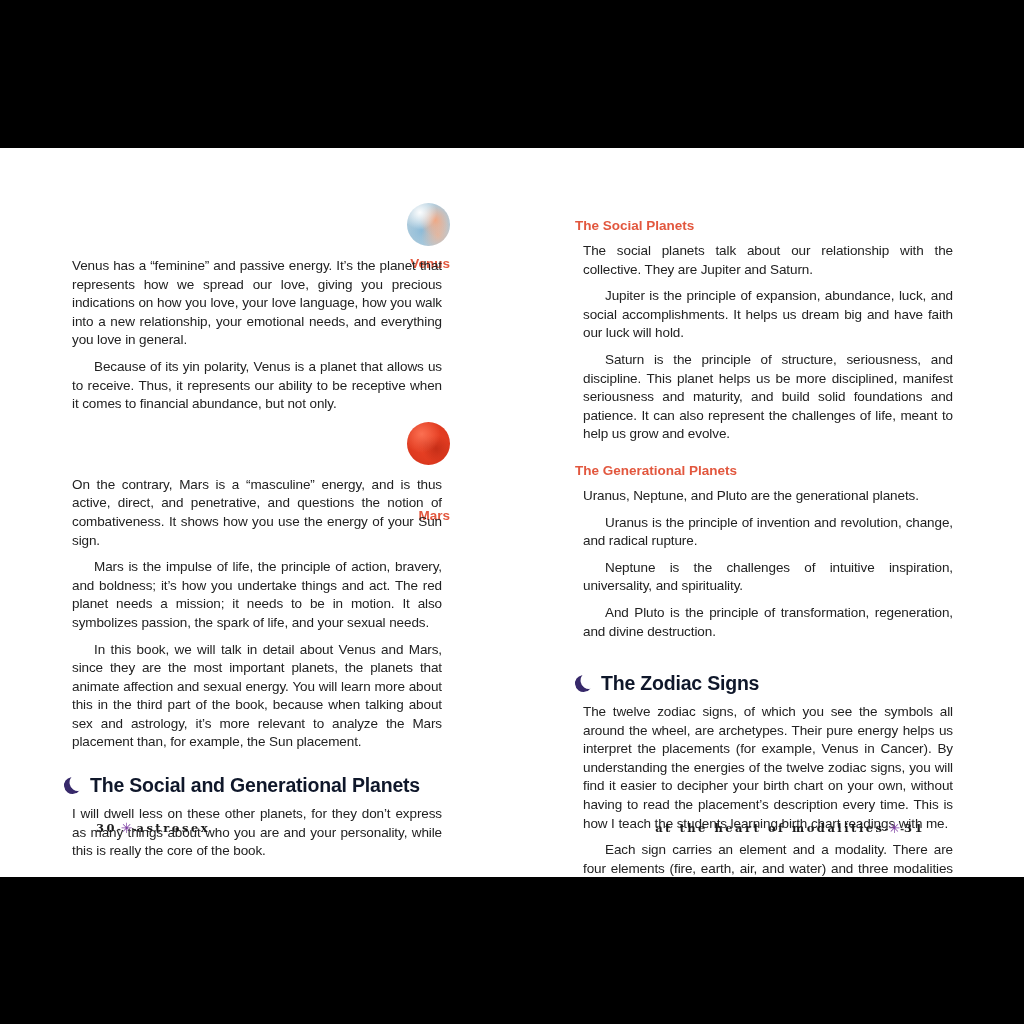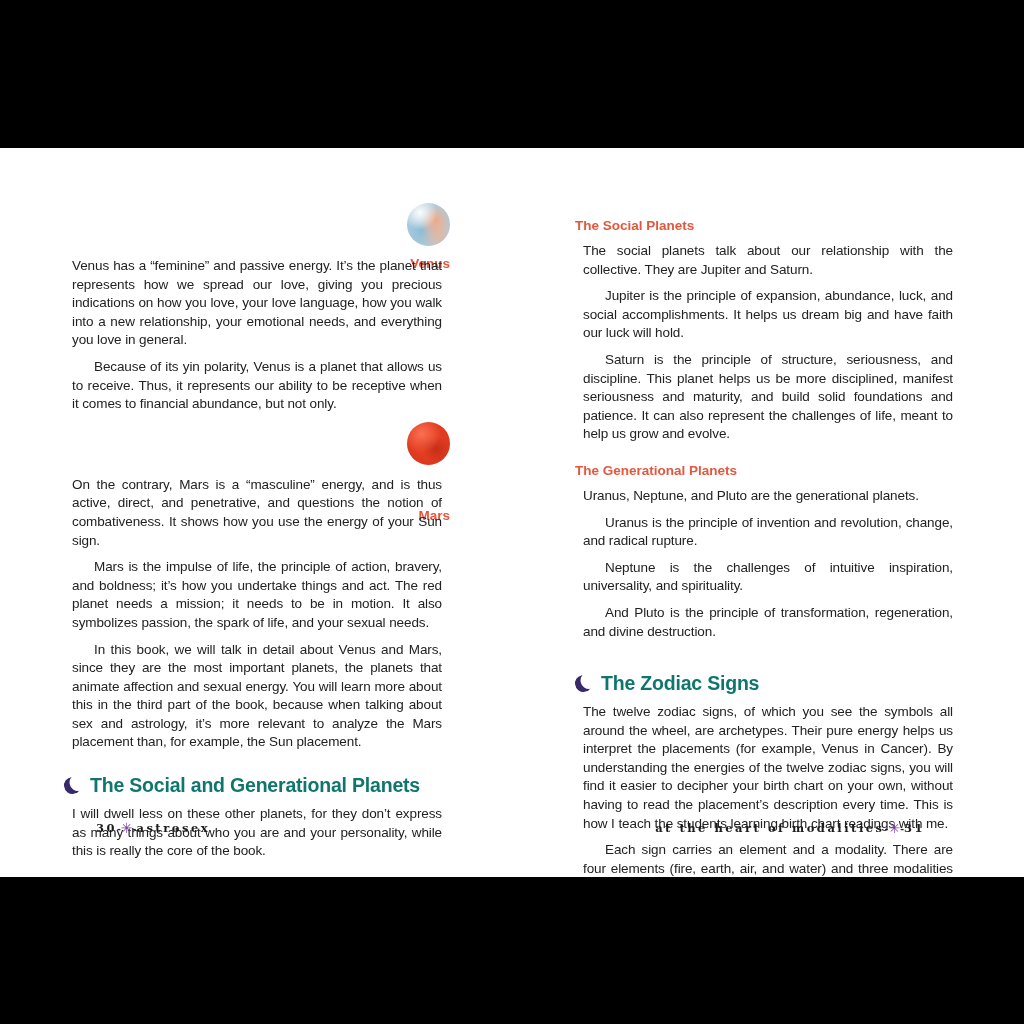--- a/index.html
+++ b/index.html
@@ -84,21 +84,21 @@
     font-weight: bold;
     color: #e2573e;
     line-height: 17px;
   }
 
   
   .big-heading {
     display: flex;
     align-items: center;
     gap: 9px;
-    color: #0f766e;
+    color: #0f172a;
   }
   .big-heading .title {
     font-size: 19.5px;
     font-weight: bold;
     letter-spacing: -0.2px;
   }
   .moon {
     width: 17px;
     height: 17px;
     border-radius: 50%;

